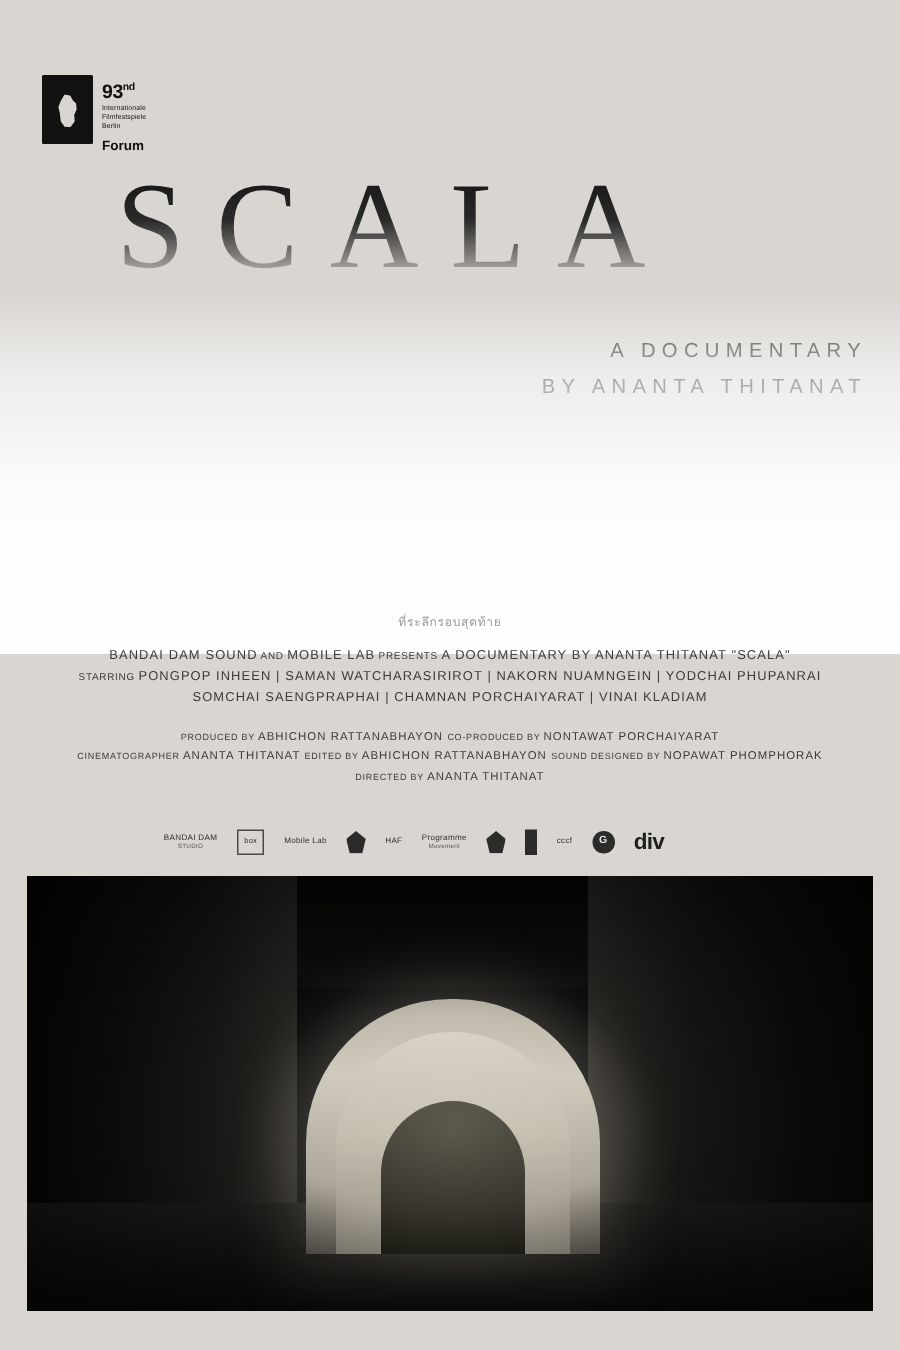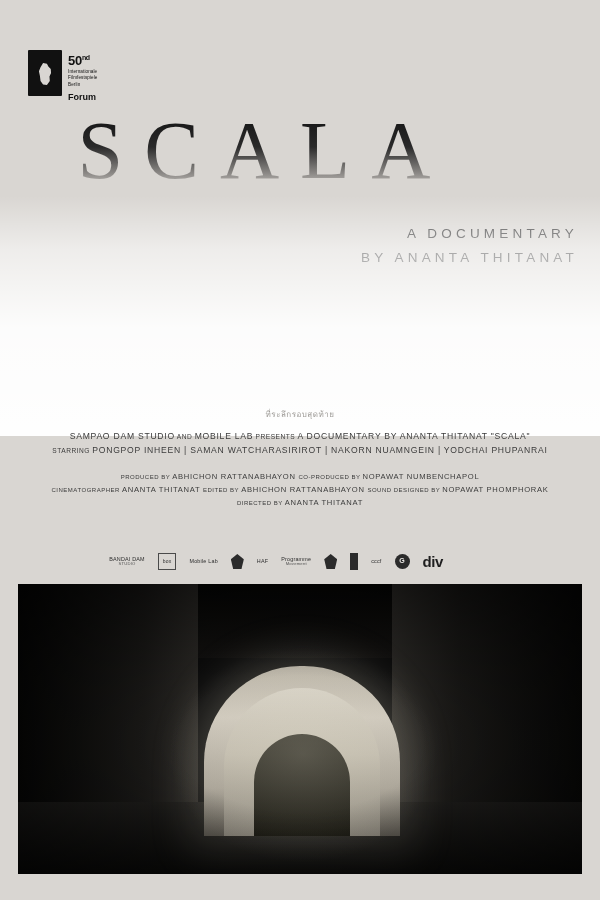--- a/index.html
+++ b/index.html
@@ -258,21 +258,21 @@
 </style>
 </head>
 <body>
 
 <div class="poster">
 
   <div class="festival">
     <div class="bear-badge"></div>
     <div class="festival-text">
       <div class="festival-72">
-        <span>50</span><sup>nd</sup>
+        <span>93</span><sup>nd</sup>
       </div>
       <div class="festival-sub">Internationale</div>
       <div class="festival-sub">Filmfestspiele</div>
       <div class="festival-sub">Berlin</div>
       <div class="festival-forum">Forum</div>
     </div>
   </div>
 
   <div class="title-wrap">
     <div class="title">SCALA</div>
@@ -282,25 +282,26 @@
     <div class="subtitle">A DOCUMENTARY</div>
     <div class="subtitle">BY ANANTA THITANAT</div>
   </div>
 
   <div class="veil"></div>
 
   <div class="thai-line">ที่ระลึกรอบสุดท้าย</div>
 
   <div class="credits">
     <div id="credits-1">
-        <div class="credit-line"><span>SAMPAO DAM STUDIO</span><span class="sm"> AND </span><span>MOBILE LAB</span><span class="sm"> PRESENTS </span><span>A DOCUMENTARY BY ANANTA THITANAT "SCALA"</span></div>
+        <div class="credit-line"><span>BANDAI DAM SOUND</span><span class="sm"> AND </span><span>MOBILE LAB</span><span class="sm"> PRESENTS </span><span>A DOCUMENTARY BY ANANTA THITANAT "SCALA"</span></div>
         <div class="credit-line"><span class="sm">STARRING </span><span>PONGPOP INHEEN | SAMAN WATCHARASIRIROT | NAKORN NUAMNGEIN | YODCHAI PHUPANRAI</span></div>
+        <div class="credit-line"><span>SOMCHAI SAENGPRAPHAI | CHAMNAN PORCHAIYARAT | VINAI KLADIAM</span></div>
       </div>
     <div id="credits-2" class="credits-block-2">
-        <div class="credit-line"><span class="sm">PRODUCED BY </span><span>ABHICHON RATTANABHAYON </span><span class="sm">CO-PRODUCED BY </span><span>NOPAWAT NUMBENCHAPOL</span></div>
+        <div class="credit-line"><span class="sm">PRODUCED BY </span><span>ABHICHON RATTANABHAYON </span><span class="sm">CO-PRODUCED BY </span><span>NONTAWAT PORCHAIYARAT</span></div>
         <div class="credit-line"><span class="sm">CINEMATOGRAPHER </span><span>ANANTA THITANAT </span><span class="sm">EDITED BY </span><span>ABHICHON RATTANABHAYON </span><span class="sm">SOUND DESIGNED BY </span><span>NOPAWAT PHOMPHORAK</span></div>
         <div class="credit-line"><span class="sm">DIRECTED BY </span><span>ANANTA THITANAT</span></div>
       </div>
   </div>
 
   <div class="logos" id="logos">
       <div class="logo">
         <span class="stack">
           <span>BANDAI DAM</span>
           <span class="tiny">STUDIO</span>

